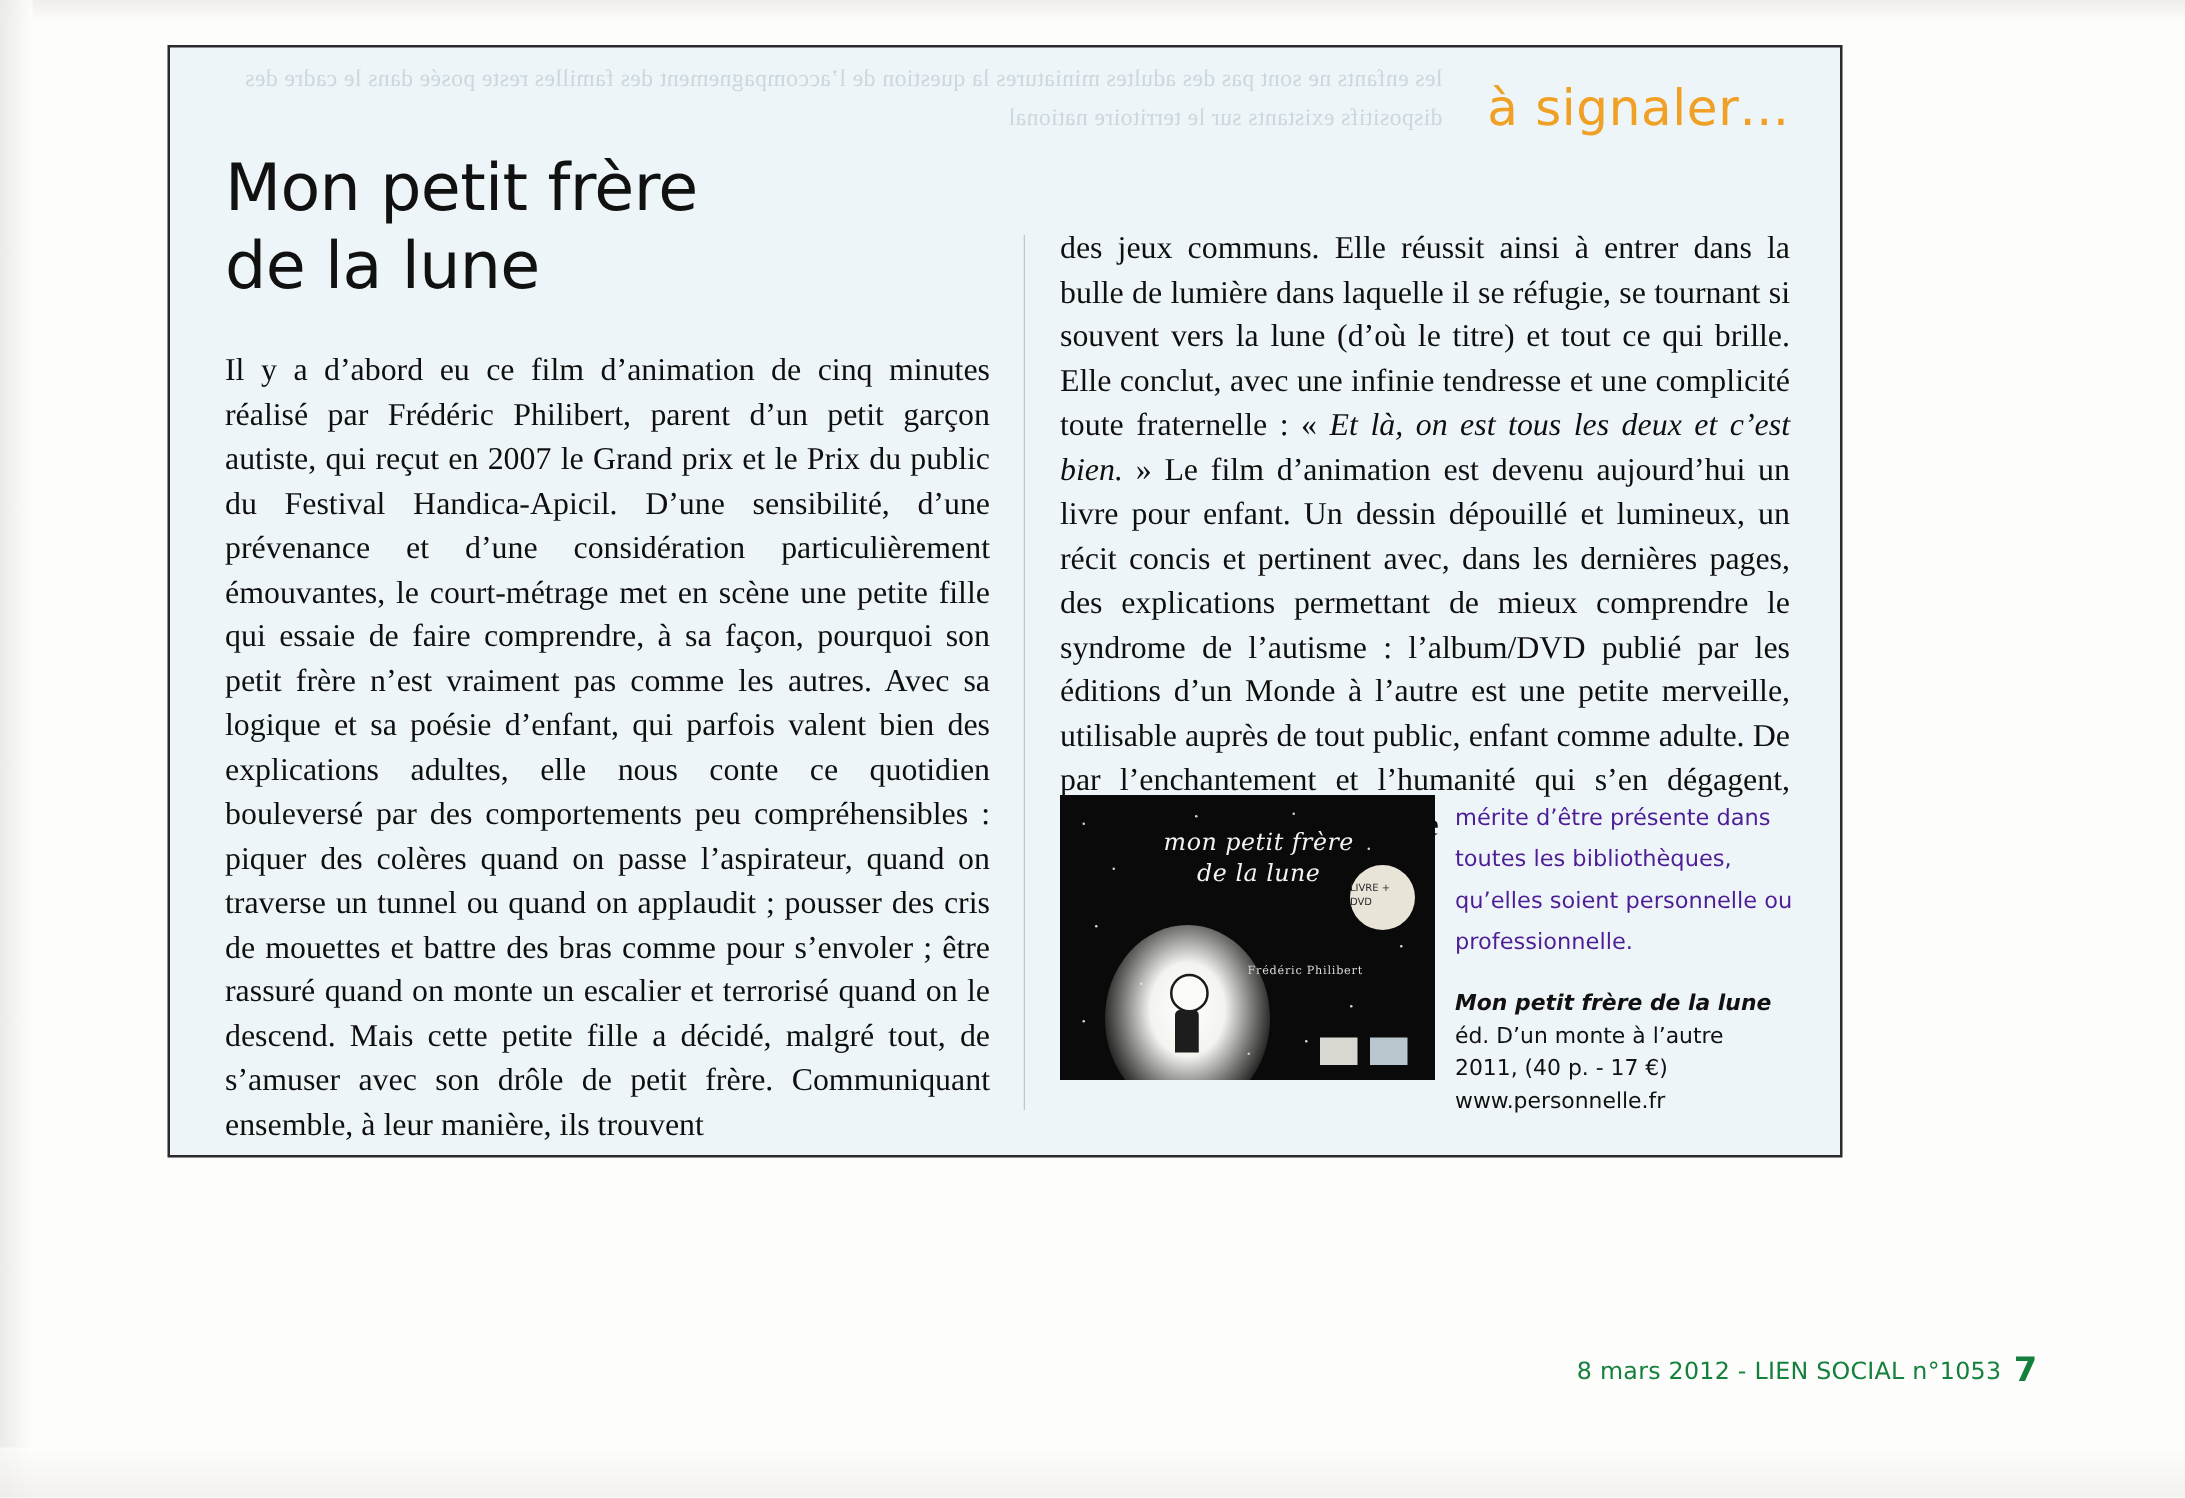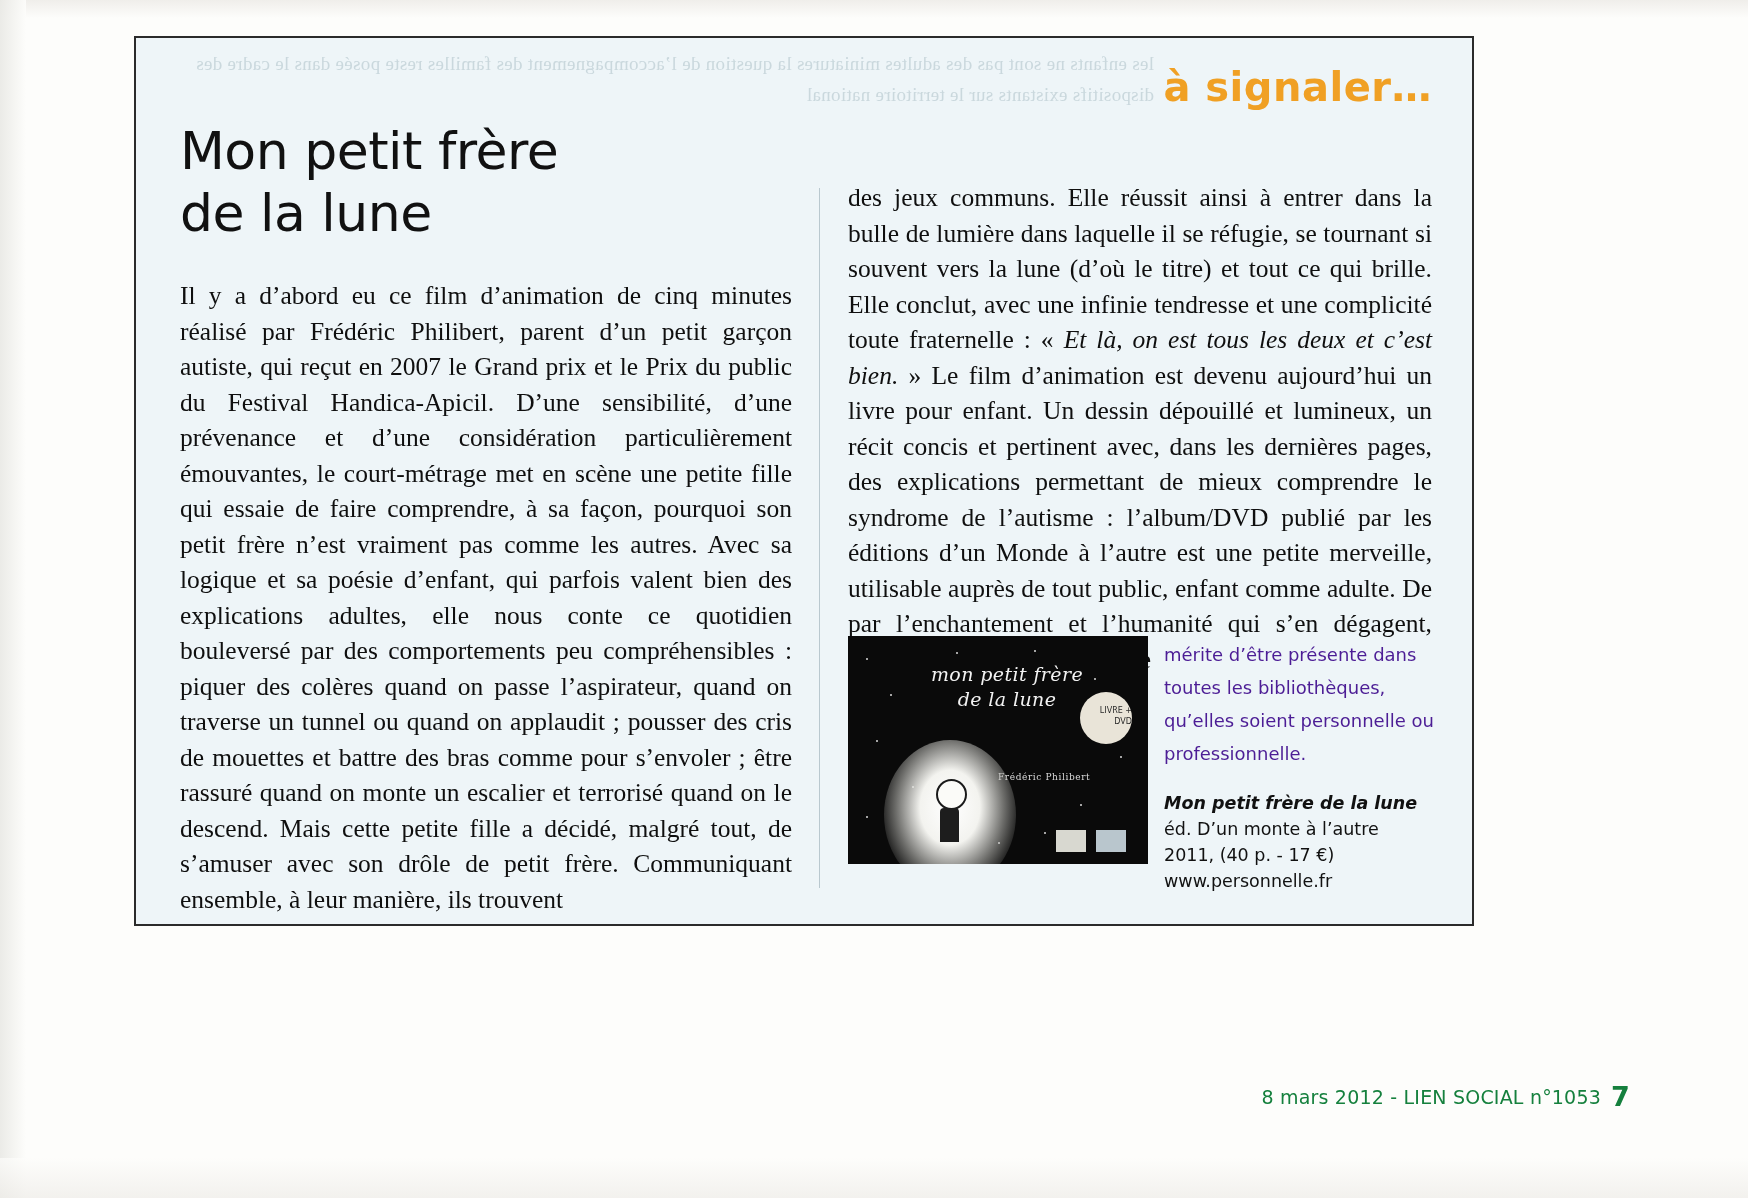--- a/index.html
+++ b/index.html
@@ -71,21 +71,21 @@
   }
 
   .signaler {
     position: absolute;
     right: 40px;
     top: 26px;
     font-family: "DejaVu Sans", sans-serif;
     font-size: 40px;
     color: #f0a024;
     letter-spacing: 0.5px;
-    font-weight: 700;
+    font-weight: 400;
   }
 
   .headline {
     position: absolute;
     left: 44px;
     top: 82px;
     width: 620px;
     font-family: "DejaVu Sans", sans-serif;
     font-size: 52px;
     line-height: 62px;
@@ -200,21 +200,21 @@
     right: 16px;
     top: 56px;
     width: 52px;
     height: 52px;
     border-radius: 50%;
     background: #e9e4d8;
     color: #2b2b2b;
     font-family: "DejaVu Sans", sans-serif;
     font-size: 8px;
     line-height: 11px;
-    text-align: right;
+    text-align: left;
     padding-top: 13px;
     box-sizing: border-box;
   }
   .cover .logo-a, .cover .logo-b {
     position: absolute;
     bottom: 12px;
     width: 30px;
     height: 22px;
     background: #d8d8d0;
   }

